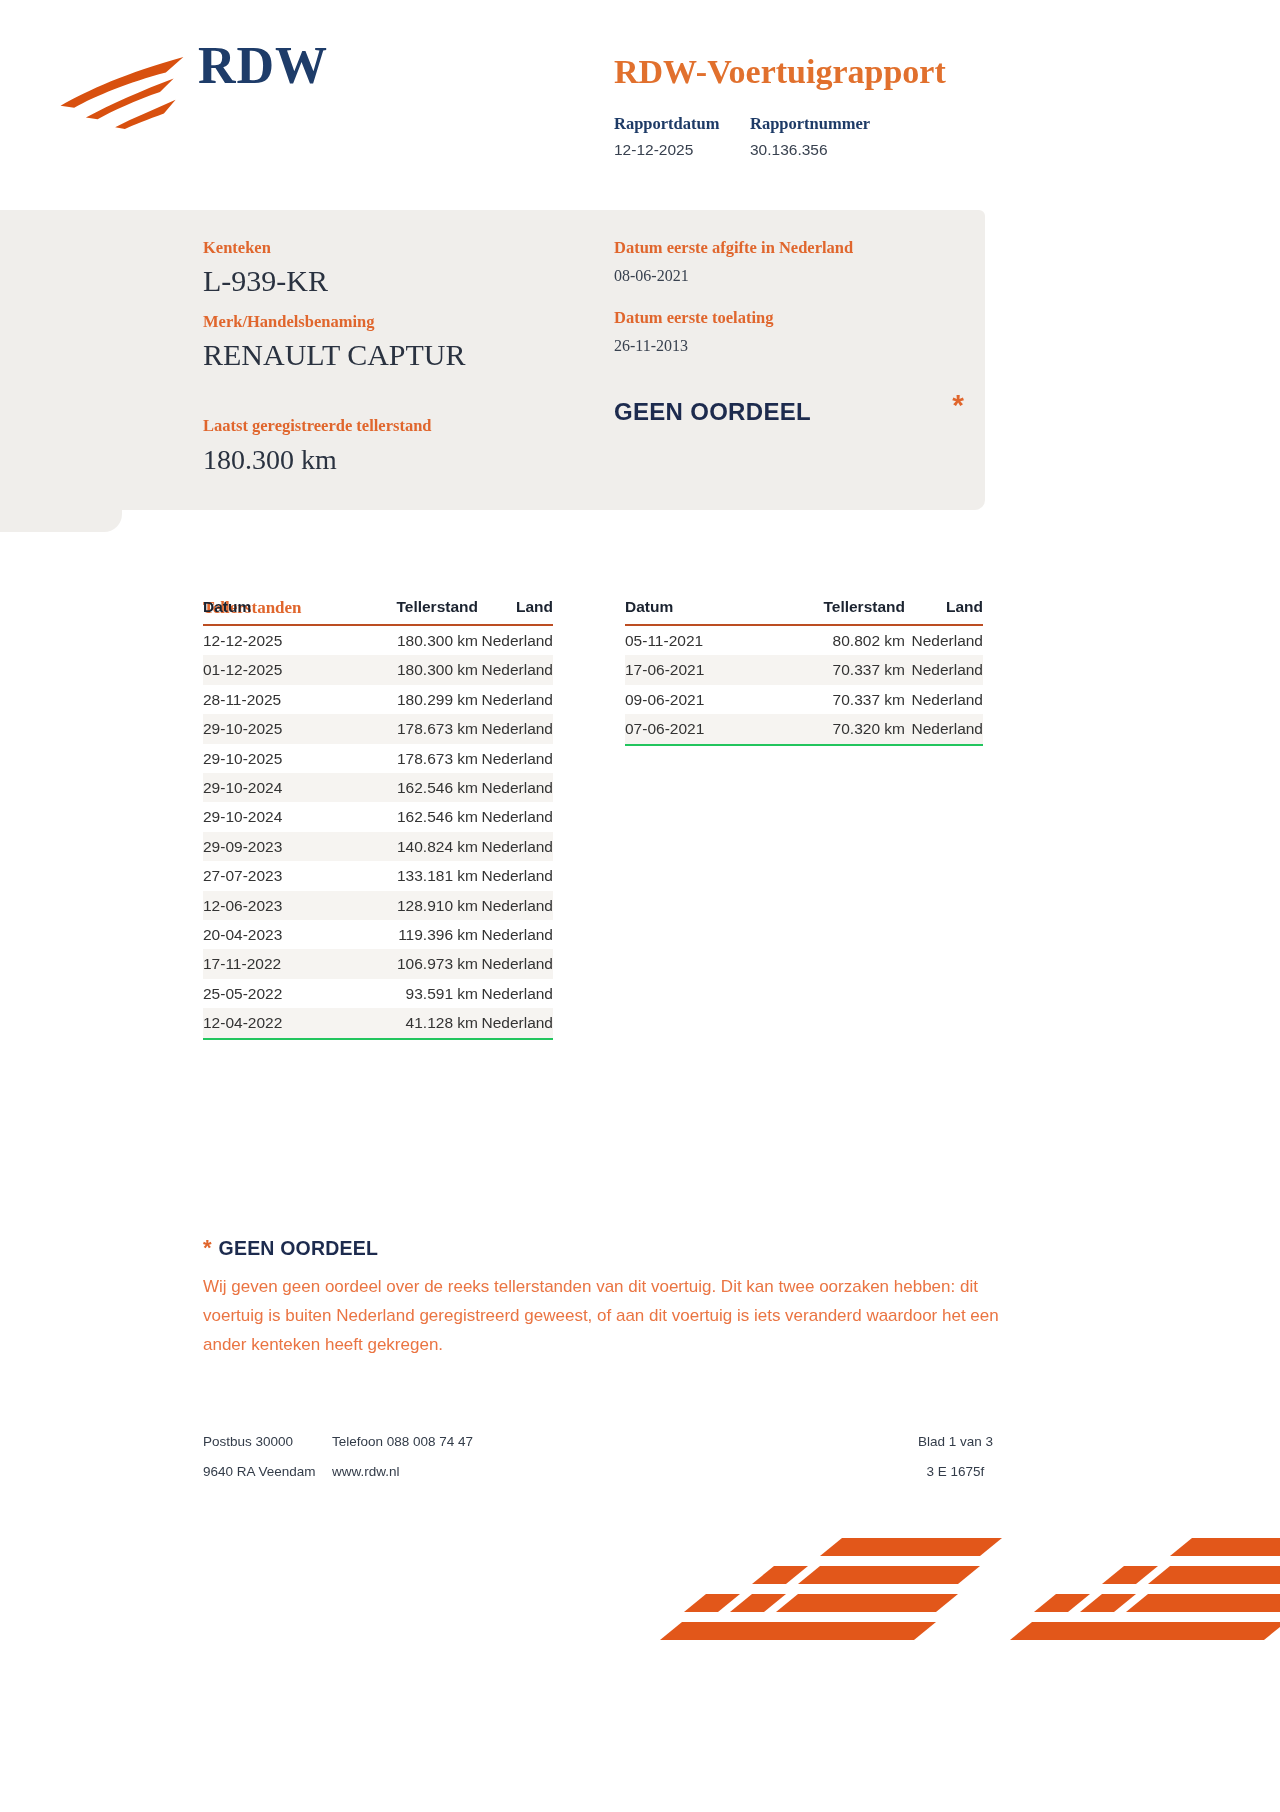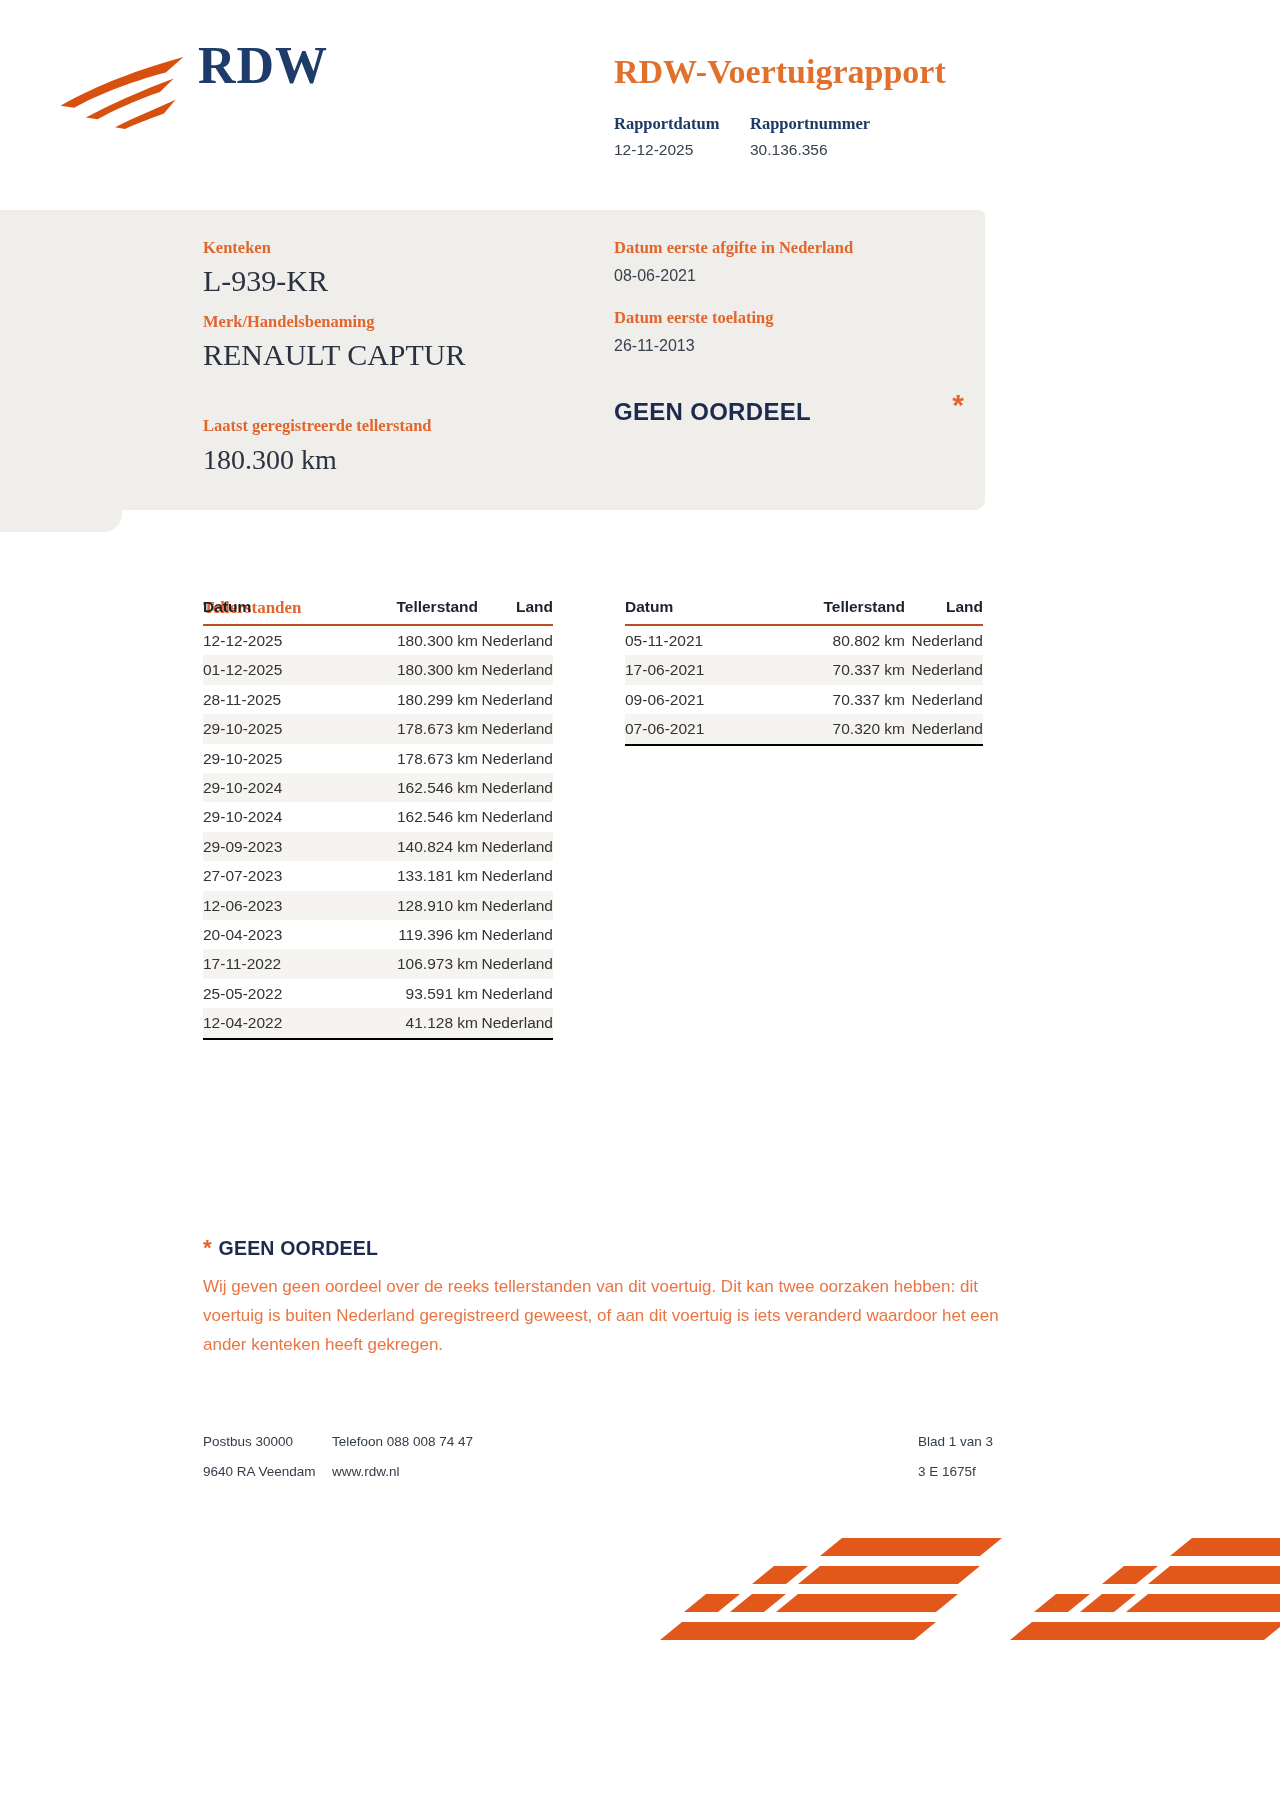--- a/index.html
+++ b/index.html
@@ -40,55 +40,55 @@
     width: 122px; height: 24px;
     background: #f0eeeb;
     border-radius: 0 0 18px 0;
   }
   .gb-left  { position: absolute; left: 203px; top: 28px; width: 390px; }
   .gb-right { position: absolute; left: 614px; top: 28px; width: 350px; }
   .gb-label { font-weight: bold; font-size: 16.5px; color: #e0662d; line-height: 20px; }
   .gb-value-lg { font-size: 30px; line-height: 34px; margin: 6px 0 14px 0; color: #2a3240; }
   .gb-label-tellerstand { margin-top: 44px; }
   .gb-value-md { font-size: 28px; line-height: 32px; margin-top: 8px; color: #2a3240; }
-  .gb-value-sm { margin-top: 8px; font-size: 16px; line-height: 20px; color: #38414f; }
+  .gb-value-sm { margin-top: 8px; font-size: 16px; line-height: 20px; color: #38414f; font-family: Liberation Serif, serif; }
   .gb-label-2 { margin-top: 22px; }
   .gb-oordeel-row { margin-top: 42px; display: flex; justify-content: space-between; align-items: flex-start; }
   .gb-oordeel { font-size: 24px; font-weight: bold; color: #1d2b4e; letter-spacing: 0.3px; }
   .gb-asterisk { font-size: 30px; font-weight: bold; color: #e0662d; line-height: 22px; margin-top: -4px; }
 
   
   .tables-section { position: absolute; left: 203px; top: 562px; width: 790px; }
   .tables-heading { font-weight: bold; font-size: 17px; color: #e0662d; line-height: 20px; margin-top: 36px; }
   .table-wrap-left  { position: absolute; left: 0;   top: 36px; width: 350px; }
   .table-wrap-right { position: absolute; left: 422px; top: 36px; width: 358px; }
   table.km-table { border-collapse: collapse; width: 100%; table-layout: fixed; font-size: 15.5px; color: #333; }
   .km-table th {
     text-align: left; font-weight: bold; color: #1b2330;
     padding: 0 0 8px 0; border-bottom: 2px solid #bc4d22;
   }
   .km-table th.num, .km-table td.num { text-align: right; }
   .km-table td { padding: 5px 0; line-height: 19.4px; }
   .km-table tbody tr:nth-child(even) { background: #f6f4f1; }
-  .km-table tbody tr:last-child td { border-bottom: 2px solid #000000; }
+  .km-table tbody tr:last-child td { border-bottom: 2px solid #22c55e; }
 
   
   .footnote { position: absolute; left: 203px; top: 1236px; width: 800px; }
   .footnote-heading { display: flex; align-items: flex-start; }
   .fn-ast { color: #e0662d; font-weight: bold; font-size: 22px; line-height: 24px; margin-right: 7px; }
   .fn-title { color: #1d2b4e; font-weight: bold; font-size: 19.5px; line-height: 24px; letter-spacing: 0.2px; }
   .footnote-text { margin: 12px 0 0 0; color: #ea7442; font-size: 17px; line-height: 29px; }
 
   
   .footer { position: absolute; left: 203px; top: 1434px; width: 790px; font-size: 13.5px; color: #333c49; }
   .footer-col { position: absolute; top: 0; }
   .footer-col div + div { margin-top: 15px; }
   .footer-col1 { left: 0; }
   .footer-col2 { left: 129px; }
-  .footer-col3 { right: 0; text-align: left; }
+  .footer-col3 { right: 0; text-align: center; }
 
   
   .decor { position: absolute; left: 660px; top: 1538px; width: 620px; height: 110px; overflow: hidden; }
 </style>
 </head>
 <body>
 
 <div class="page">
 
   <svg class="logo-swoosh" viewBox="0 0 140 80" aria-hidden="true">

